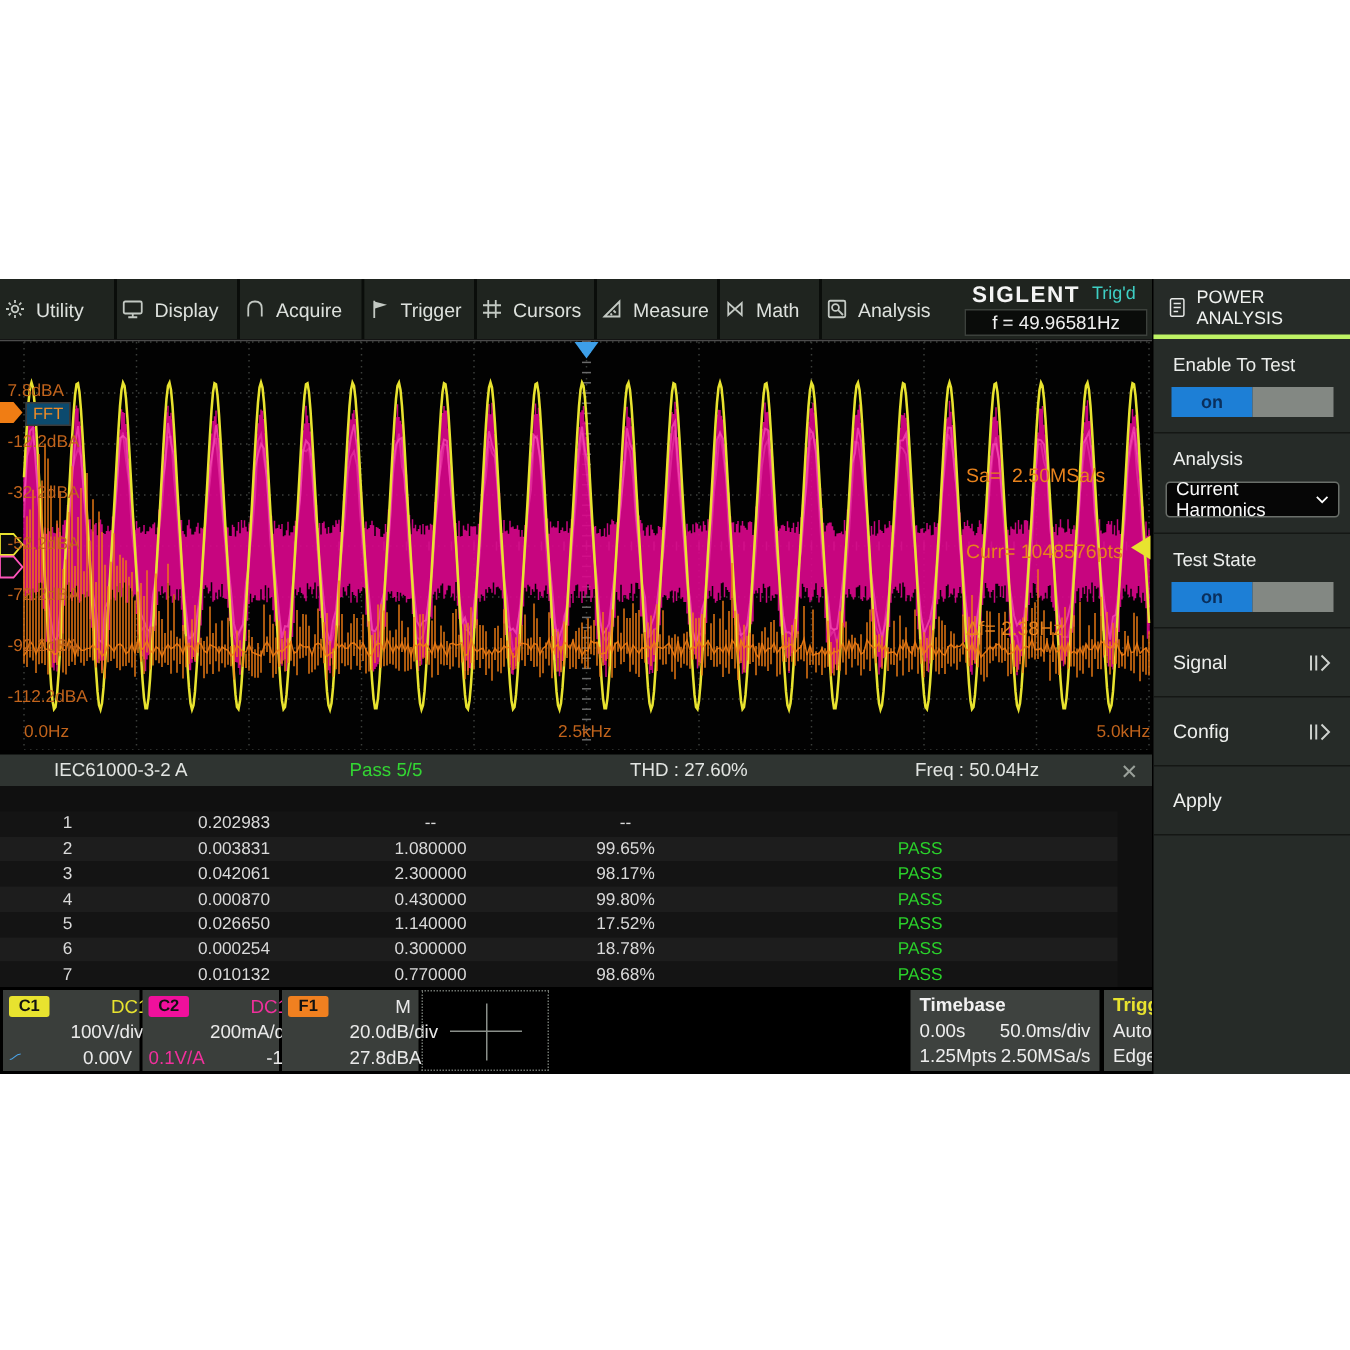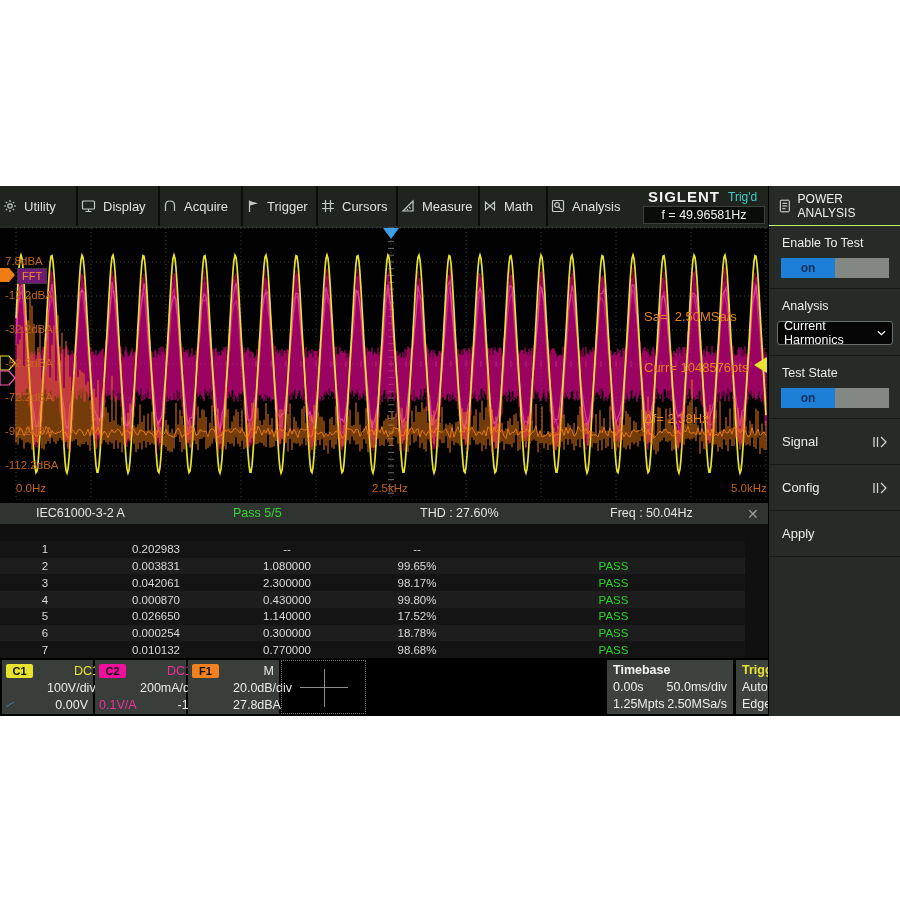--- a/index.html
+++ b/index.html
@@ -3,29 +3,29 @@
 <meta charset="utf-8">
 <style>
   html,body{margin:0;padding:0;background:#ffffff;width:900px;height:900px;font-family:"Liberation Sans",sans-serif;}
   *{box-sizing:border-box;}
   .scope{position:absolute;left:0;top:186px;width:900px;height:530px;background:#000;overflow:hidden;}
   
   .menubar{position:absolute;left:0;top:0;width:768px;height:40px;display:flex;background:#11150f;}
   .menu-item{display:flex;align-items:center;gap:7px;padding-left:3px;background:#1f241f;border-right:2px solid #0a0d0a;color:#dde1dd;font-size:13px;}
   .menu-item svg{flex:0 0 auto;}
   .brandblock{background:#1f241f;flex:1;display:flex;flex-direction:column;}
-  .brandrow{display:flex;align-items:center;gap:8px;padding:2px 6px 0 8px;}
+  .brandrow{display:flex;align-items:flex-start;gap:8px;padding:2px 6px 0 8px;}
   .brand{color:#f4f4f4;font-weight:bold;font-size:15px;letter-spacing:1px;}
   .trigd{color:#3ecfc4;font-size:12px;}
   .freqbox{margin:1px 3px 3px 3px;border:1px solid #3c413c;background:#0a0c0a;color:#f0f0f0;font-size:12.5px;text-align:center;padding:1px 0;flex:1;}
   
   .wave-area{position:absolute;left:0;top:40px;width:768px;height:274px;background:#020202;}
   .dba-label{position:absolute;left:5px;color:#c2641c;font-size:11.5px;white-space:nowrap;}
   .freq-label{position:absolute;color:#c2641c;font-size:11.5px;white-space:nowrap;}
-  .fft-tag{position:absolute;left:17px;top:42px;background:#701a75;border:1px solid #3a3a3a;color:#ef8c28;font-size:11px;padding:0 4px;line-height:14px;}
+  .fft-tag{position:absolute;left:17px;top:42px;background:#0c4a6e;border:1px solid #3a3a3a;color:#ef8c28;font-size:11px;padding:0 4px;line-height:14px;}
   .sa-block{position:absolute;left:644px;top:48px;color:#e8821c;font-size:13px;line-height:17px;white-space:pre;}
   
   .status-row{position:absolute;left:0;top:317px;width:768px;height:21px;background:#2f3431;color:#e2e5e2;font-size:12.5px;}
   .status-row span{position:absolute;top:3px;}
   .st-std{left:36px;}
   .st-pass{left:233px;color:#33d633;}
   .st-thd{left:420px;}
   .st-freq{left:610px;}
   .st-close{left:747px;top:2px;color:#9aa09a;font-size:14px;cursor:default;}
   
@@ -50,21 +50,21 @@
   .dashbox .plus-h{position:absolute;left:18px;top:26px;width:48px;height:1px;background:#8a8f8a;}
   .dashbox .plus-v{position:absolute;left:42px;top:8px;width:1px;height:38px;background:#8a8f8a;}
   .infobox{position:absolute;top:2px;height:54px;background:#3e423f;color:#ededed;font-size:12.5px;padding:1px 6px;}
   .infobox .r{display:flex;justify-content:space-between;height:17px;align-items:center;}
   .tb-title{font-weight:bold;color:#f2f2f2;}
   .ylw{color:#e8e32f;} .mag{color:#f0309c;}
   .clockbox{position:absolute;left:832px;top:2px;width:66px;height:54px;background:#33373­4;background:#333734;color:#ececec;font-size:12px;padding:1px 5px;display:flex;flex-direction:column;align-items:flex-end;}
   .clockbox .r{height:17px;display:flex;align-items:center;}
   
   .rightpanel{position:absolute;left:768px;top:0;width:132px;height:530px;background:#262b28;border-left:1px solid #000;}
-  .rp-header{height:40px;display:flex;align-items:center;gap:7px;padding-left:10px;color:#f0f2f0;font-size:12px;border-bottom:1px solid #bef264;}
+  .rp-header{height:40px;display:flex;align-items:center;gap:7px;padding-left:10px;color:#f0f2f0;font-size:12px;border-bottom:3px solid #bef264;}
   .rp-sec{border-bottom:1px solid #141714;padding:7px 0 10px 0;}
   .rp-label{color:#eceeec;font-size:12.5px;padding-left:13px;margin:3px 0 8px 0;}
   .toggle{margin-left:12px;width:108px;height:20px;display:flex;}
   .toggle .on-half{width:54px;background:#1d7fd6;color:#0a2f5c;font-size:12px;font-weight:bold;display:flex;align-items:center;justify-content:center;}
   .toggle .off-half{width:54px;background:#838883;}
   .dropdown{margin-left:8px;width:116px;height:24px;border:1px solid #6a6f6a;border-radius:3px;background:#060606;color:#fafafa;font-size:12.5px;display:flex;align-items:center;justify-content:flex-start;padding:0 6px;}
   .rp-row{height:46px;display:flex;align-items:center;justify-content:space-between;padding:0 12px 0 13px;color:#eceeec;font-size:13px;border-bottom:1px solid #141714;}
 </style>
 </head>
 <body>

